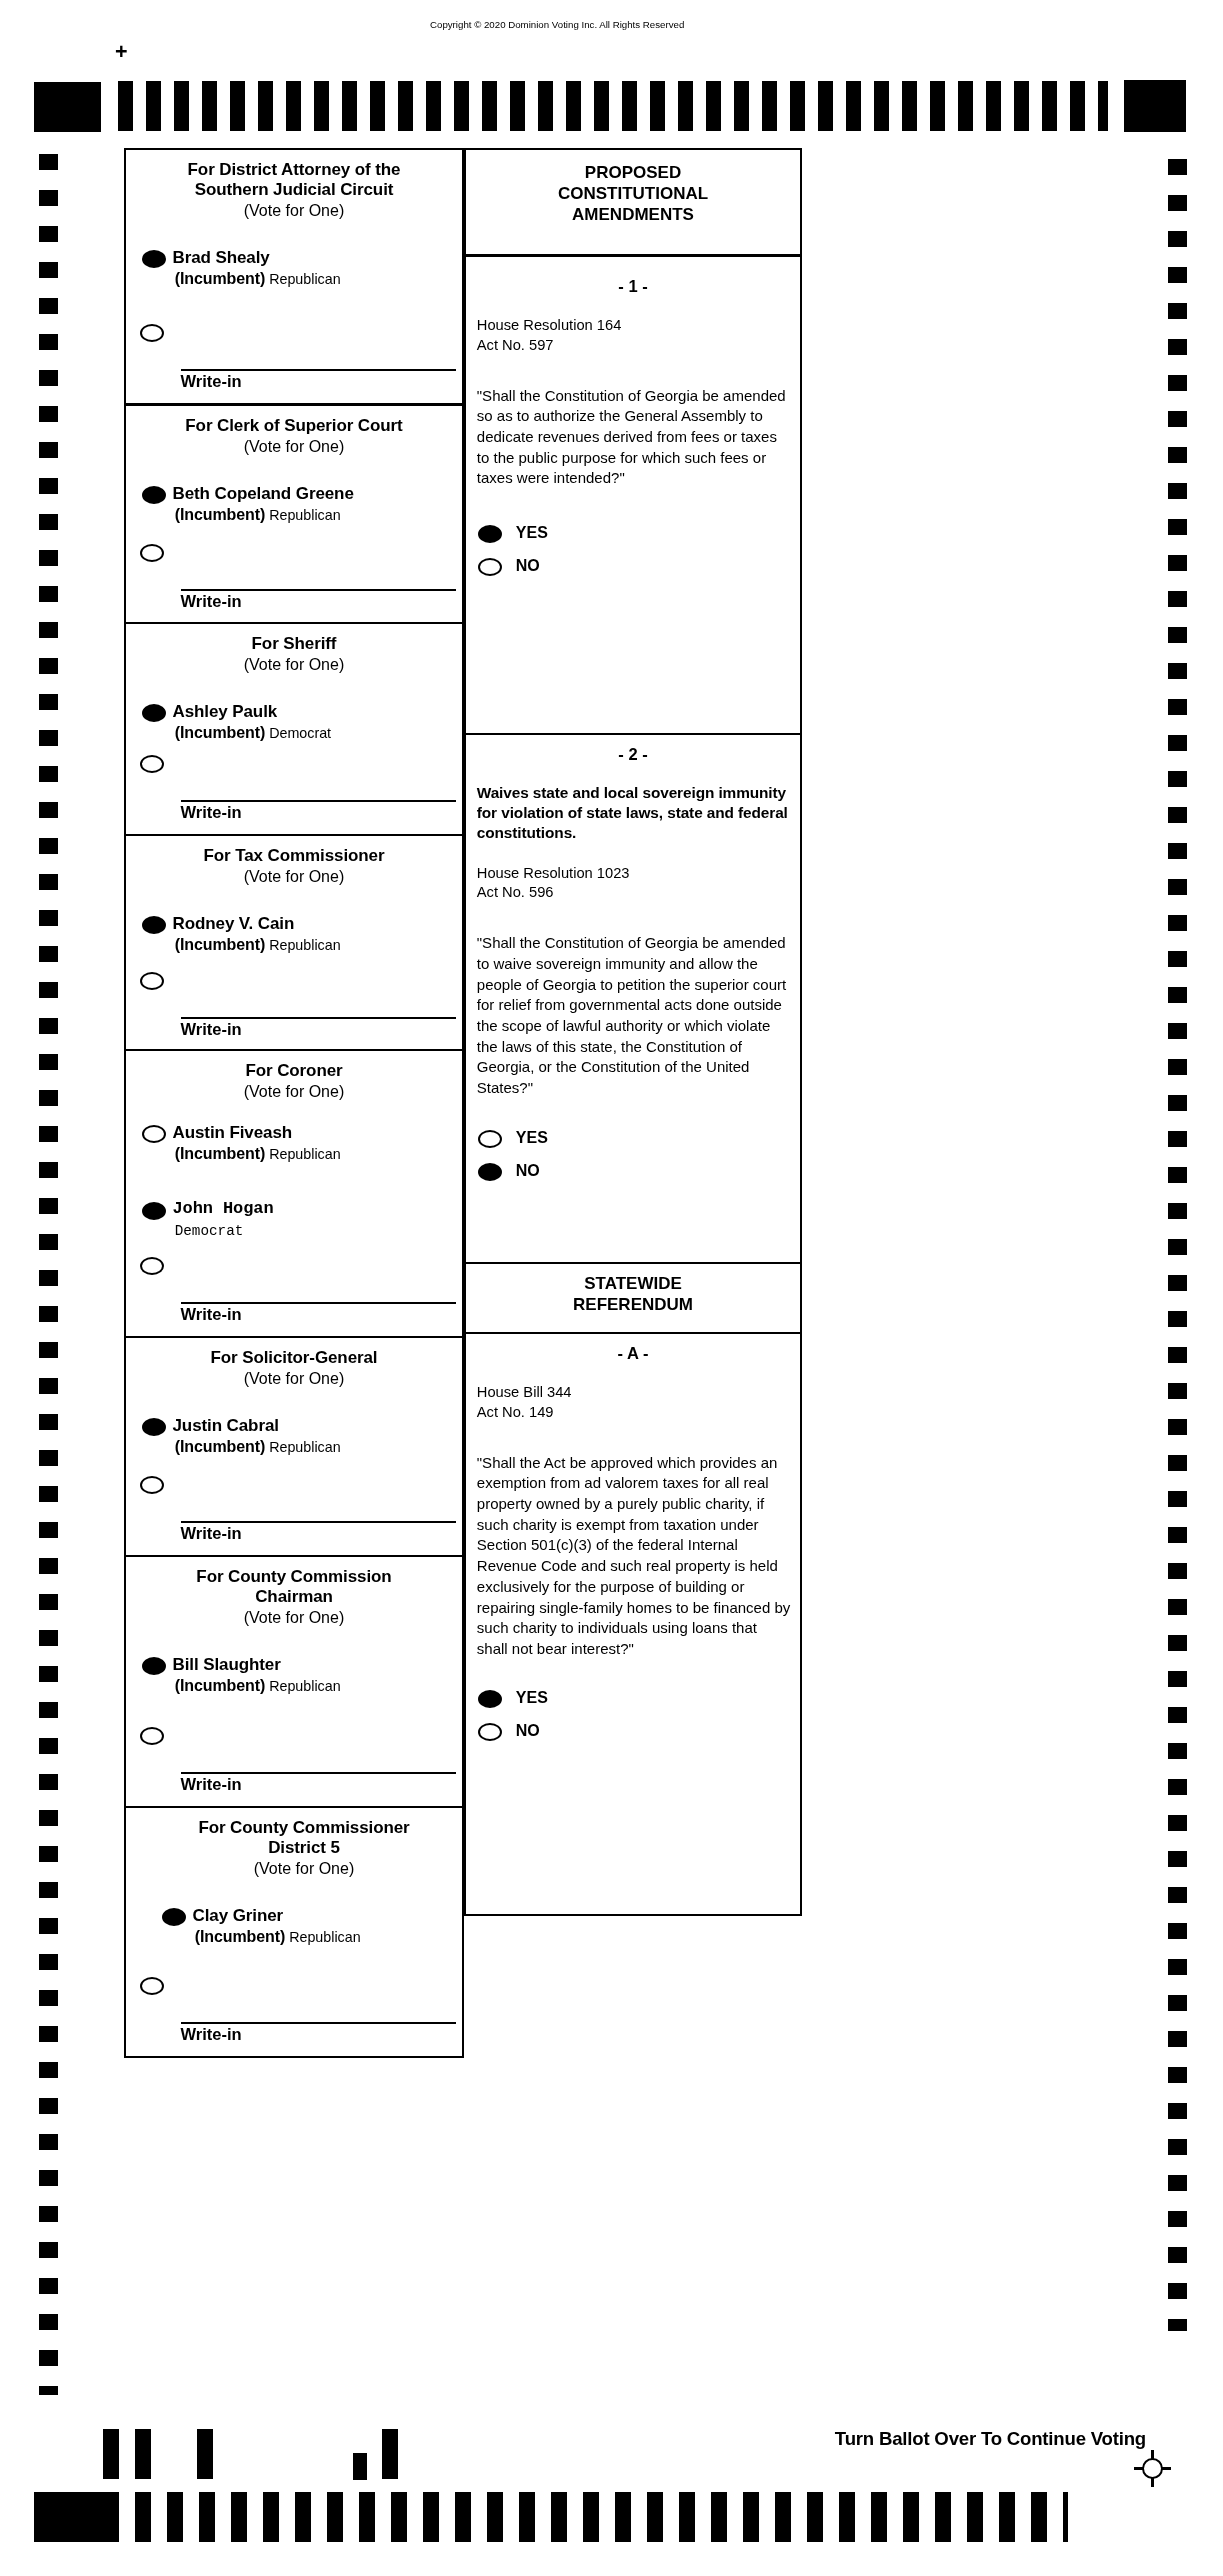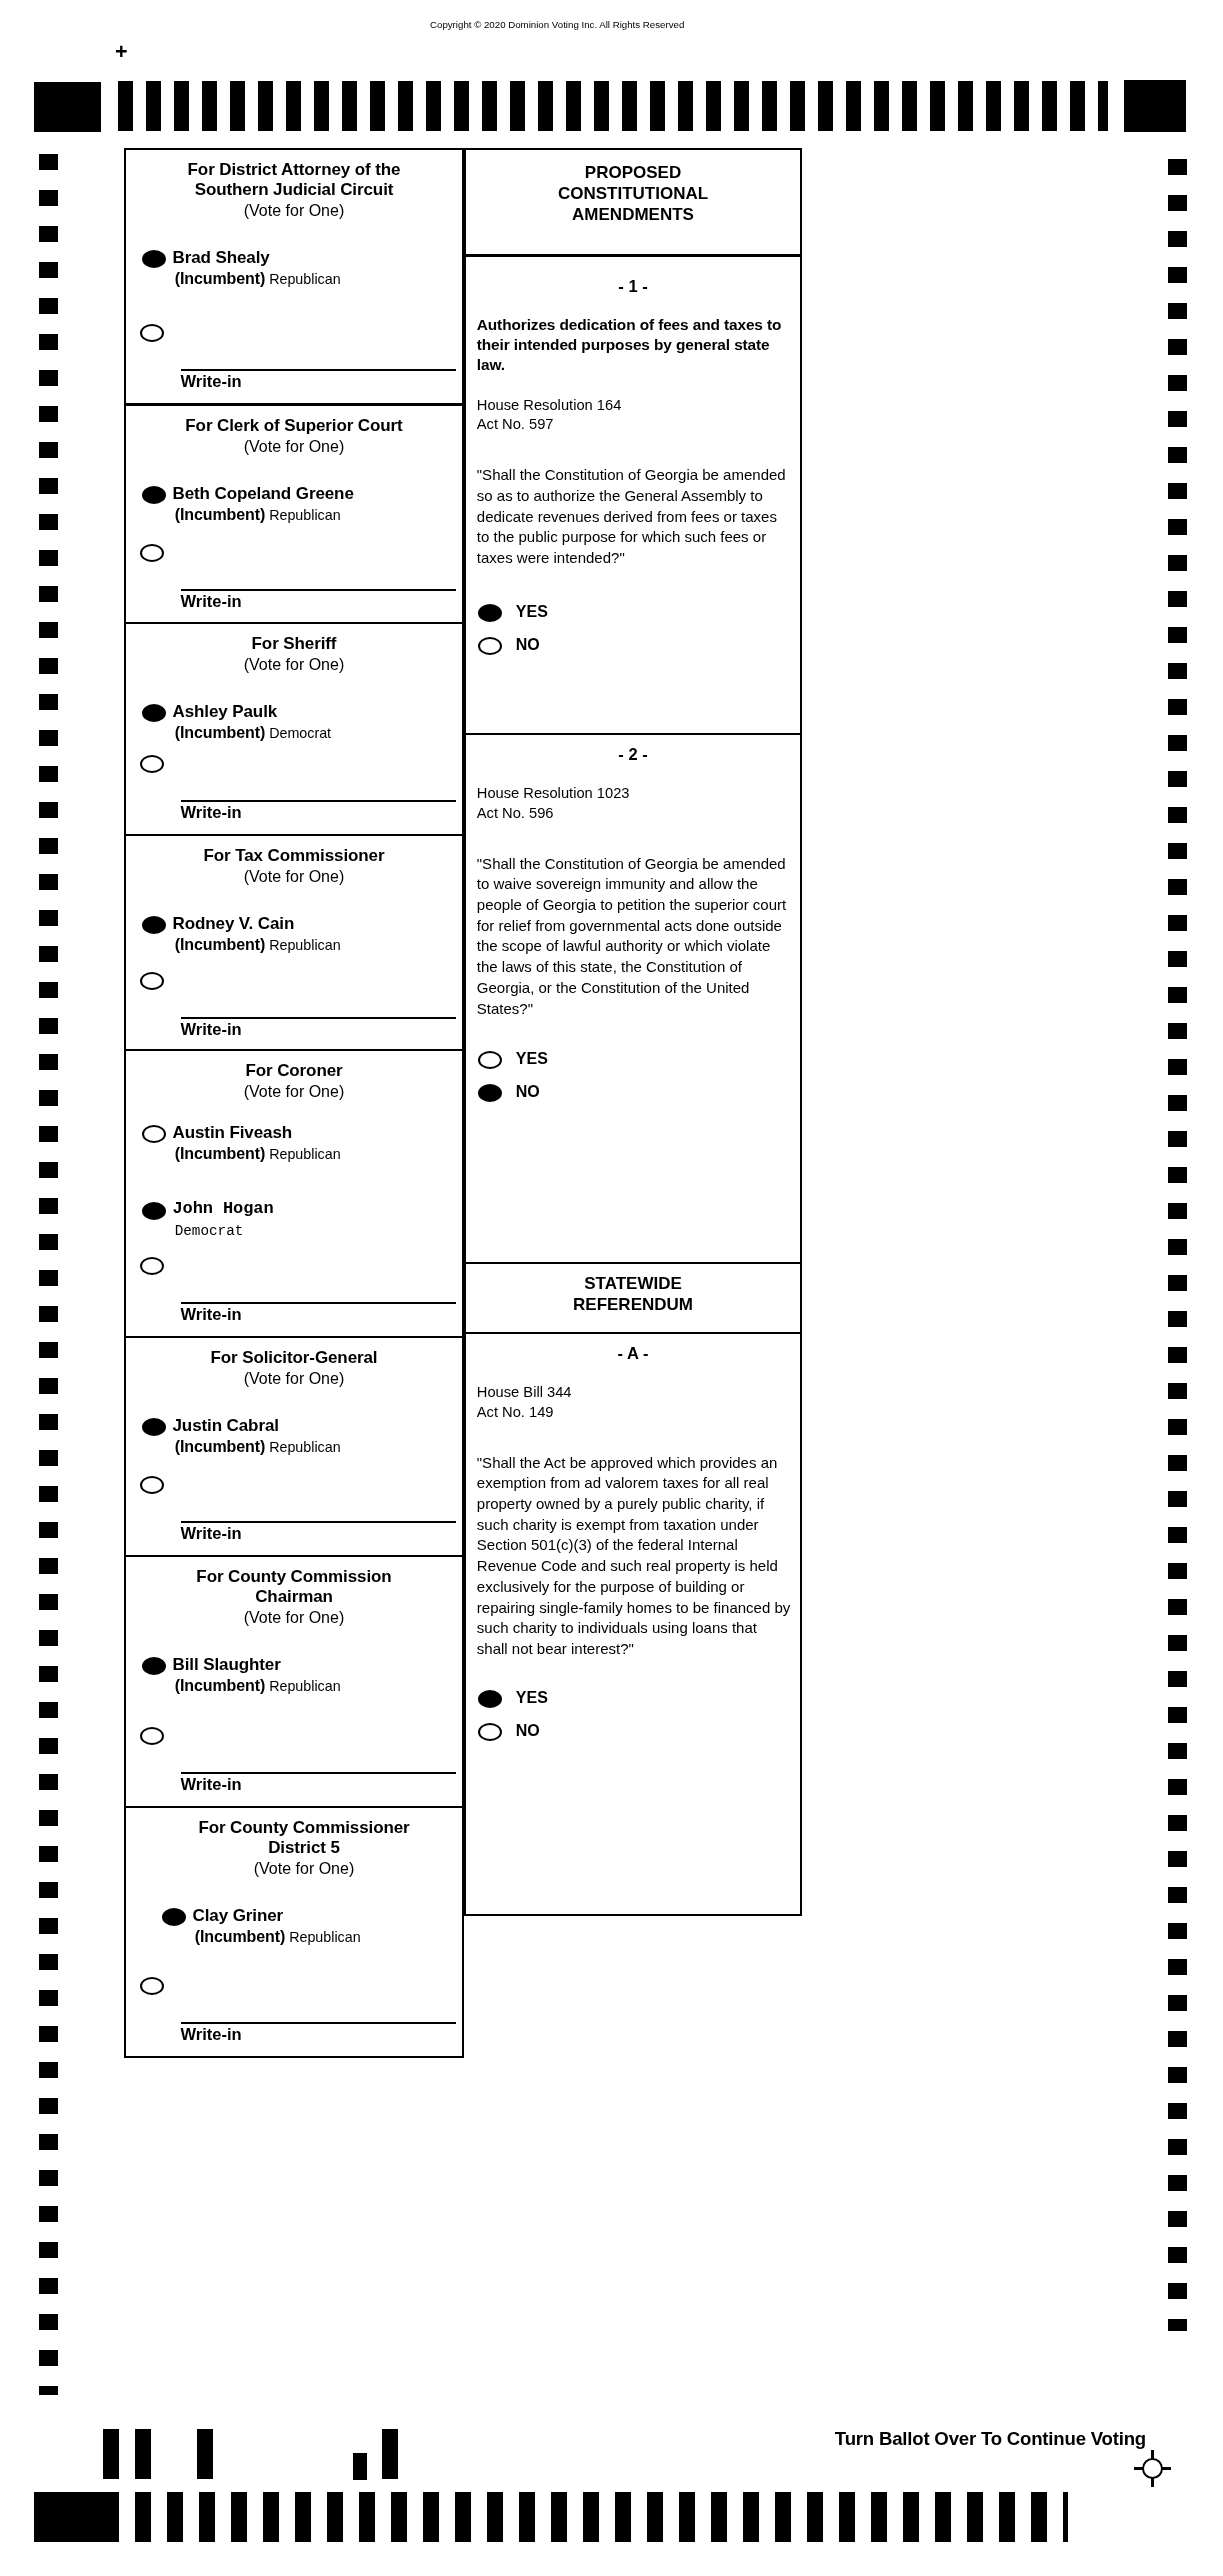--- a/index.html
+++ b/index.html
@@ -251,38 +251,38 @@
   <div class="box rcol" style="top:148px;height:108px;">
     <div class="m-header">
       <div>PROPOSED</div>
       <div>CONSTITUTIONAL</div>
       <div>AMENDMENTS</div>
     </div>
   </div>
 
   <div class="box rcol" style="top:255px;height:480px;">
     <div class="m-num" style="margin-top:20px;">- 1 -</div>
-    <div class="m-summary">Authorizes dedication of fees and taxes to their intended purposes by general state law.</div>
     <div class="m-auth">
       <div>House Resolution 164</div>
       <div>Act No. 597</div>
     </div>
     <div class="m-question">"Shall the Constitution of Georgia be amended so as to authorize the General Assembly to dedicate revenues derived from fees or taxes to the public purpose for which such fees or taxes were intended?"</div>
     <div class="opt first">
       <span class="bubble filled"></span>
       <span class="opt-label">YES</span>
     </div>
     <div class="opt next">
       <span class="bubble"></span>
       <span class="opt-label">NO</span>
     </div>
   </div>
 
   <div class="box rcol" style="top:733px;height:531px;">
     <div class="m-num">- 2 -</div>
+    <div class="m-summary">Waives state and local sovereign immunity for violation of state laws, state and federal constitutions.</div>
     <div class="m-auth">
       <div>House Resolution 1023</div>
       <div>Act No. 596</div>
     </div>
     <div class="m-question">"Shall the Constitution of Georgia be amended to waive sovereign immunity and allow the people of Georgia to petition the superior court for relief from governmental acts done outside the scope of lawful authority or which violate the laws of this state, the Constitution of Georgia, or the Constitution of the United States?"</div>
     <div class="opt first" style="margin-top:30px;">
       <span class="bubble"></span>
       <span class="opt-label">YES</span>
     </div>
     <div class="opt next">

